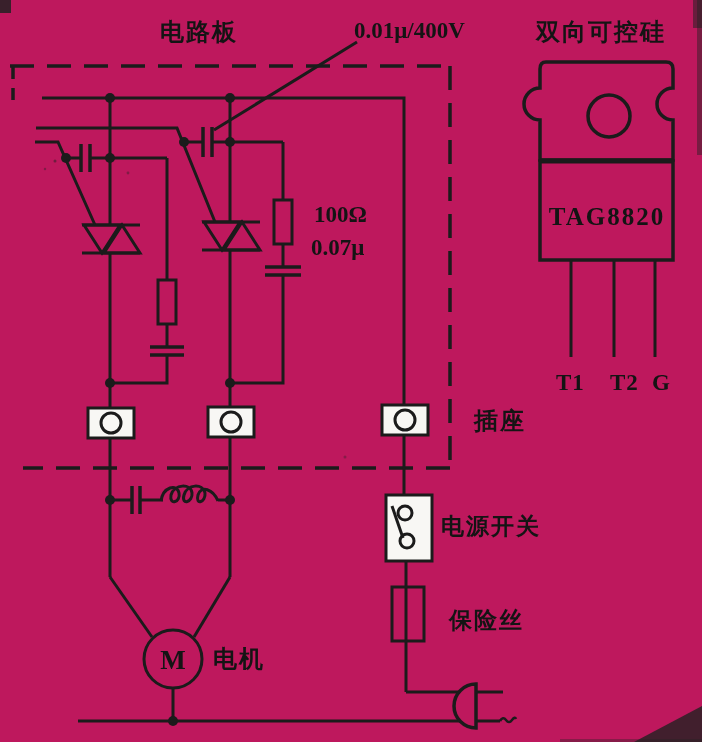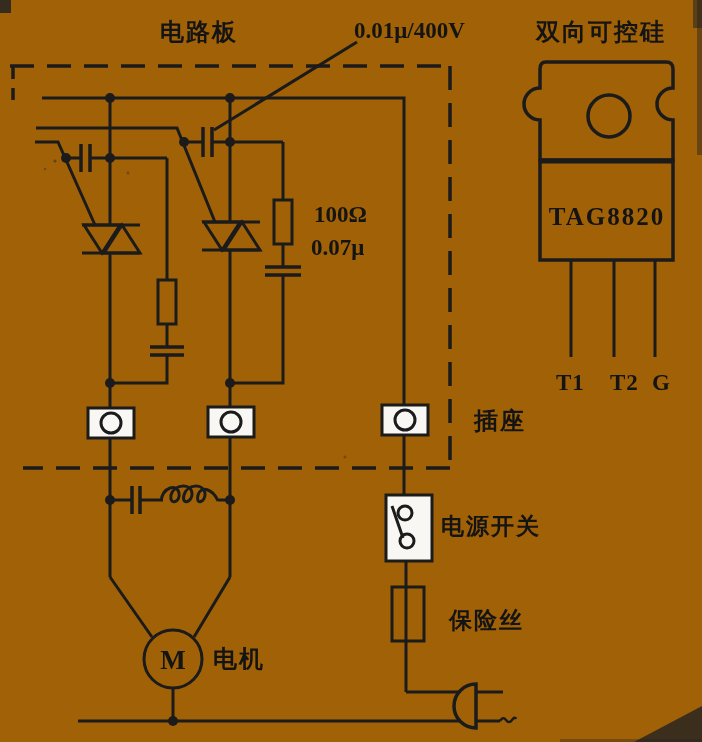--- a/index.html
+++ b/index.html
@@ -1,19 +1,19 @@
 <!DOCTYPE html>
 <html><head>
 <meta charset="utf-8">
 <style>
   html,body{margin:0;padding:0;background:#e8e8e6;}
   .page{
     position:relative;
     width:702px;height:742px;
-    background:#a16207;
+    background:#be185d;
     overflow:hidden;
     font-family:"Liberation Serif","DejaVu Serif",serif;
   }
   svg{display:block;}
   .ink{stroke:#1b1b1b;fill:none;stroke-linecap:butt;}
   .w3{stroke-width:3px;}
   .w35{stroke-width:3.5px;}
   .dot{fill:#1b1b1b;stroke:none;}
   .boxfill{fill:#f8f7f4;stroke:#1b1b1b;}
   .lbl{

